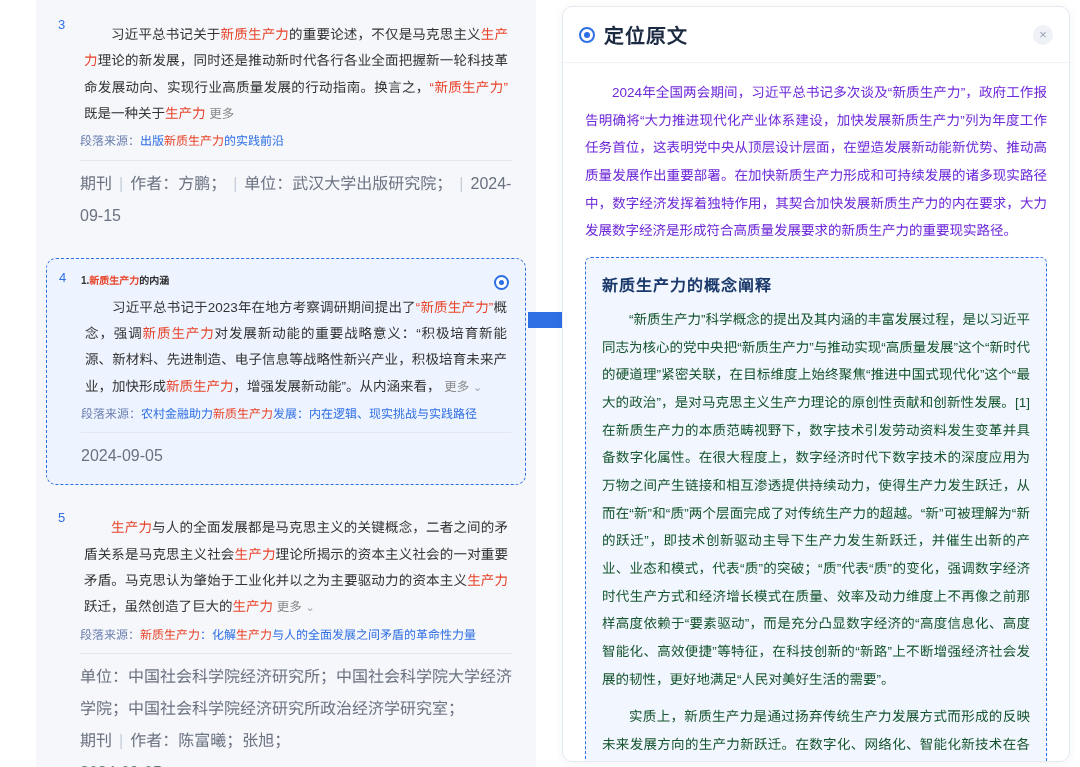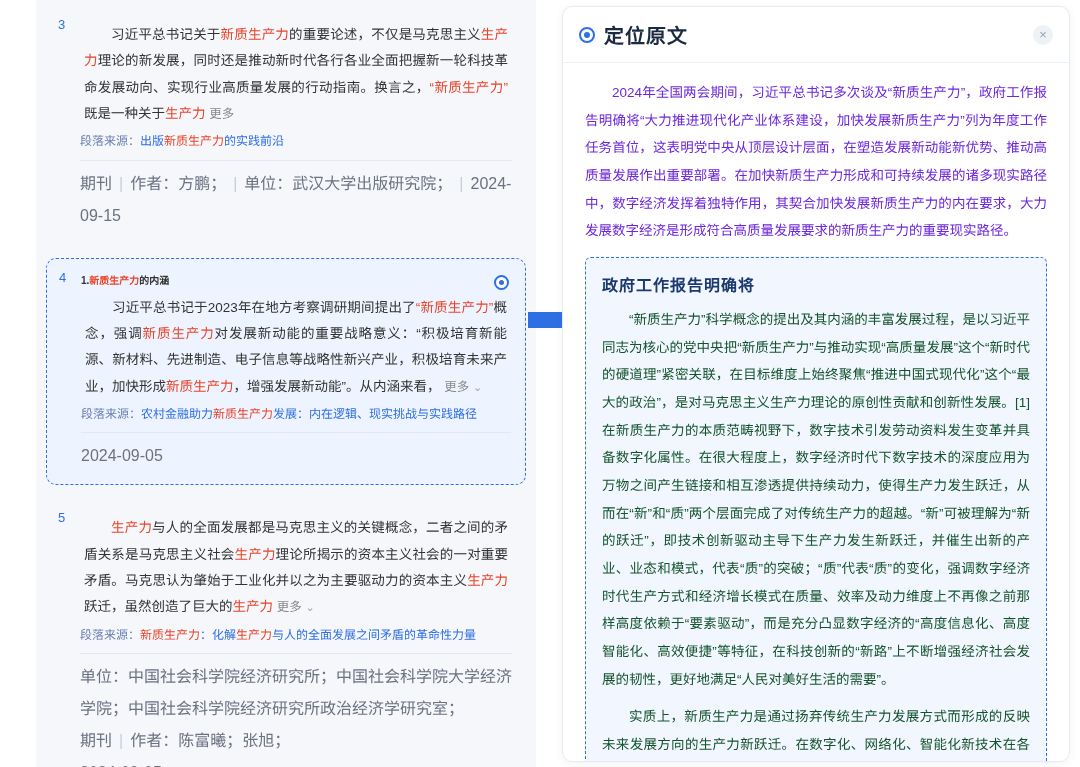--- a/index.html
+++ b/index.html
@@ -270,20 +270,20 @@
 
   <div class="right-panel">
     <div class="panel-head">
       <span class="target-icon"></span>
       <span class="panel-title">定位原文</span>
       <span class="close-btn">×</span>
     </div>
     <div class="panel-body">
       <p class="doc-para">2024年全国两会期间，习近平总书记多次谈及“新质生产力”，政府工作报告明确将“大力推进现代化产业体系建设，加快发展新质生产力”列为年度工作任务首位，这表明党中央从顶层设计层面，在塑造发展新动能新优势、推动高质量发展作出重要部署。在加快新质生产力形成和可持续发展的诸多现实路径中，数字经济发挥着独特作用，其契合加快发展新质生产力的内在要求，大力发展数字经济是形成符合高质量发展要求的新质生产力的重要现实路径。</p>
       <div class="highlight-box">
-        <h4 class="hb-title">政府工作报告明确将</h4>
+        <h4 class="hb-title">新质生产力的概念阐释</h4>
         <p class="hb-para">“新质生产力”科学概念的提出及其内涵的丰富发展过程，是以习近平同志为核心的党中央把“新质生产力”与推动实现“高质量发展”这个“新时代的硬道理”紧密关联，在目标维度上始终聚焦“推进中国式现代化”这个“最大的政治”，是对马克思主义生产力理论的原创性贡献和创新性发展。[1]在新质生产力的本质范畴视野下，数字技术引发劳动资料发生变革并具备数字化属性。在很大程度上，数字经济时代下数字技术的深度应用为万物之间产生链接和相互渗透提供持续动力，使得生产力发生跃迁，从而在“新”和“质”两个层面完成了对传统生产力的超越。“新”可被理解为“新的跃迁”，即技术创新驱动主导下生产力发生新跃迁，并催生出新的产业、业态和模式，代表“质”的突破；“质”代表“质”的变化，强调数字经济时代生产方式和经济增长模式在质量、效率及动力维度上不再像之前那样高度依赖于“要素驱动”，而是充分凸显数字经济的“高度信息化、高度智能化、高效便捷”等特征，在科技创新的“新路”上不断增强经济社会发展的韧性，更好地满足“人民对美好生活的需要”。</p>
         <p class="hb-para">实质上，新质生产力是通过扬弃传统生产力发展方式而形成的反映未来发展方向的生产力新跃迁。在数字化、网络化、智能化新技术在各领域广泛应用的背景下，数据进一步成为关键生产要素。同时，在当代科技创新所提供的新方法和新路径支持中，现代产业载体不断实现升级和数字化转型，创造出满足社会物质和精神需求的丰富产品体系，进而提升整体社会福祉水平。新质生产力以激活数据要素的全方位价值为手段，深刻体现出与数字化的生产资料相适应的生产力。一是在科技创新的贡献作用维度上。现有生产力和生产资料的结合方式因科技创新而变得</p>
       </div>
     </div>
   </div>
 
 </div>
 
 </body></html>

